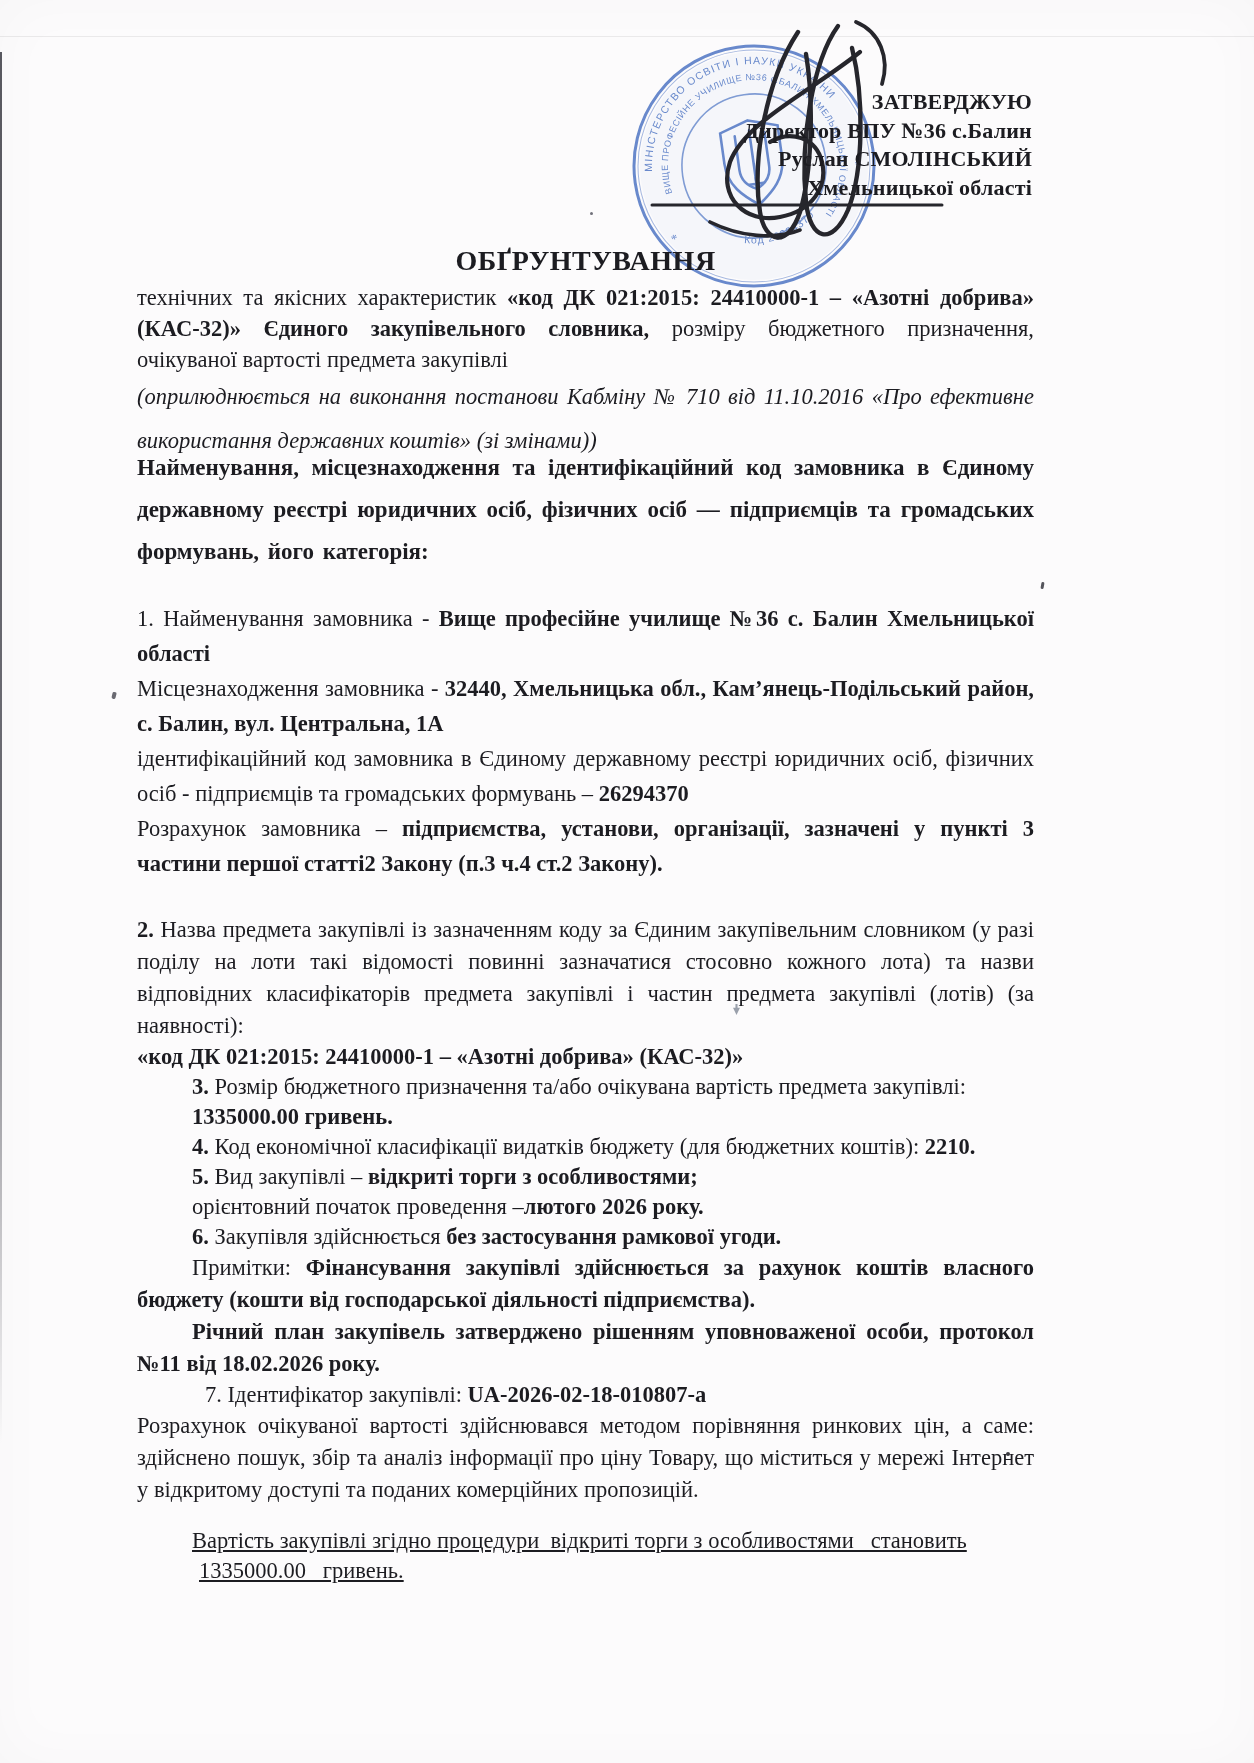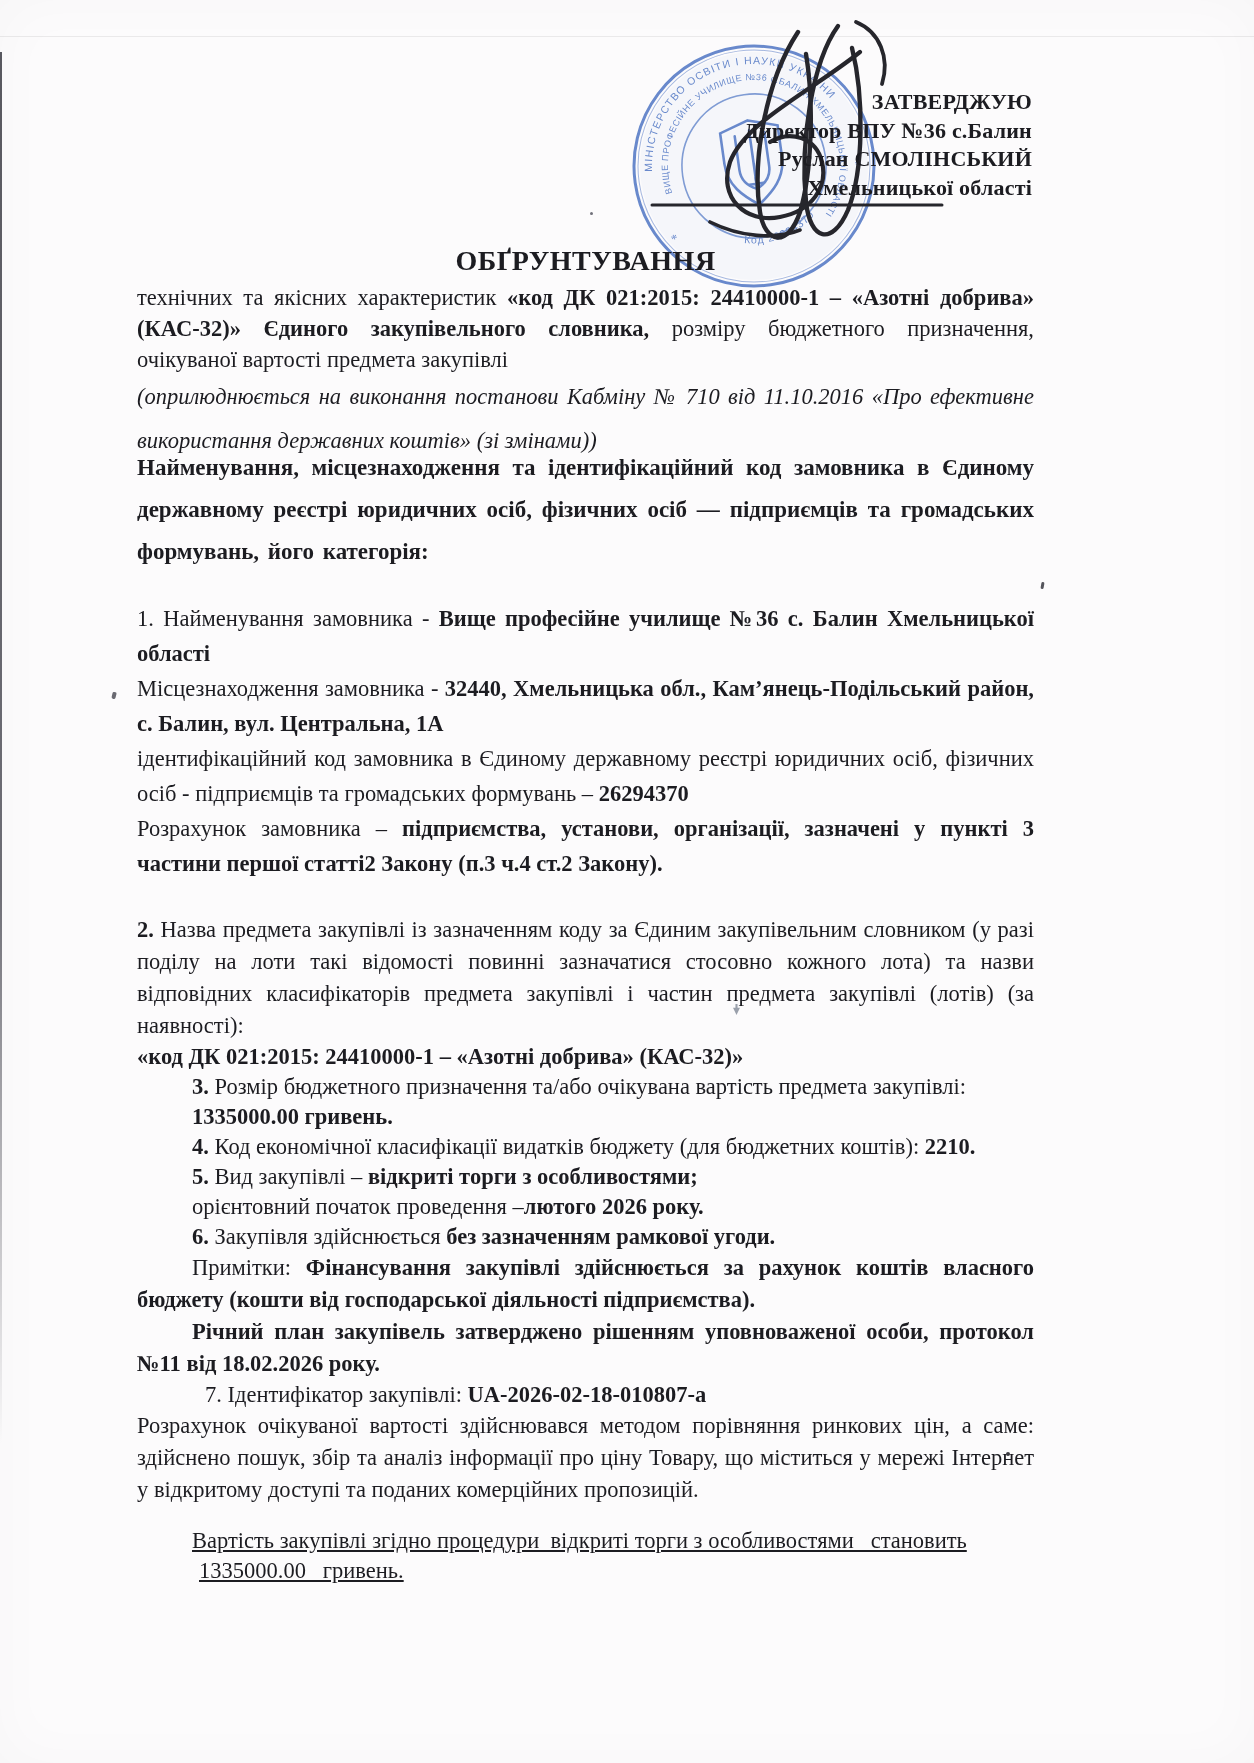--- a/index.html
+++ b/index.html
@@ -131,21 +131,21 @@
     </div>
 
     <div class="sec2">
       <p><span class="run-b">2.</span><span class="run-r"> Назва предмета закупівлі із зазначенням коду за Єдиним закупівельним словником (у разі поділу на лоти такі відомості повинні зазначатися стосовно кожного лота) та назви відповідних класифікаторів предмета закупівлі і частин предмета закупівлі (лотів) (за наявності):</span></p>
       <p class="ln"><span class="run-b">«код ДК 021:2015: 24410000-1 – «Азотні добрива»  (КАС-32)»</span></p>
       <p class="ln ind55"><span class="run-b">3.</span><span class="run-r"> Розмір бюджетного призначення та/або очікувана вартість предмета закупівлі:</span></p>
       <p class="ln ind55"><span class="run-b">1335000.00 гривень.</span></p>
       <p class="ln ind55"><span class="run-b">4.</span><span class="run-r"> Код економічної класифікації видатків бюджету (для бюджетних коштів): </span><span class="run-b">2210.</span></p>
       <p class="ln ind55"><span class="run-b">5.</span><span class="run-r"> Вид закупівлі – </span><span class="run-b">відкриті торги з особливостями;</span></p>
       <p class="ln ind55"><span class="run-r">орієнтовний початок проведення –</span><span class="run-b">лютого 2026 року.</span></p>
-      <p class="ln ind55"><span class="run-b">6.</span><span class="run-r"> Закупівля здійснюється </span><span class="run-b">без зазначенням рамкової угоди.</span></p>
+      <p class="ln ind55"><span class="run-b">6.</span><span class="run-r"> Закупівля здійснюється </span><span class="run-b">без застосування рамкової угоди.</span></p>
       <p class="ind55"><span class="run-r">Примітки: </span><span class="run-b">Фінансування закупівлі здійснюється за рахунок  коштів власного бюджету (кошти від господарської діяльності підприємства).</span></p>
       <p class="ind55"><span class="run-b">Річний план закупівель затверджено рішенням уповноваженої особи, протокол №11 від  18.02.2026 року.</span></p>
       <p class="ln ind68"><span class="run-r">7. Ідентифікатор закупівлі: </span><span class="run-b">UA-2026-02-18-010807-a</span></p>
       <p><span class="run-r">Розрахунок очікуваної вартості здійснювався методом порівняння ринкових цін, а саме: здійснено пошук, збір та аналіз інформації про ціну Товару, що міститься у мережі Інтернет у відкритому доступі та поданих комерційних пропозицій.</span></p>
     </div>
 
     <div class="cost">
       <p class="c1"><span class="run-r">Вартість закупівлі згідно процедури  відкриті торги з особливостями   становить</span></p>
       <p class="c2"><span class="run-r">1335000.00   гривень.</span></p>
     </div>

